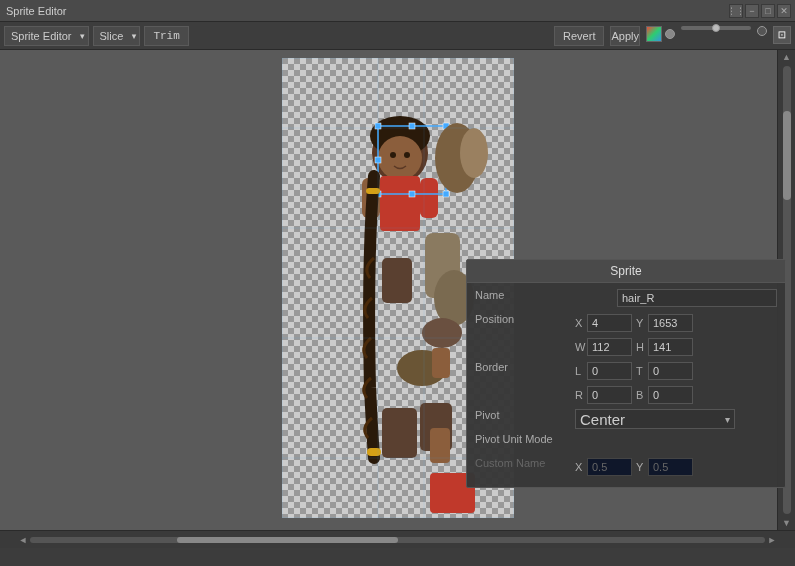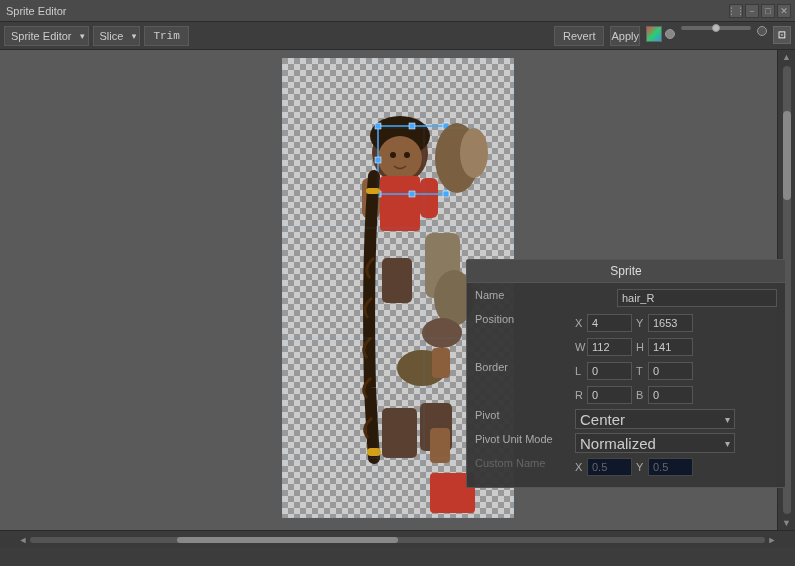--- a/index.html
+++ b/index.html
@@ -600,26 +600,20 @@
               <option>BottomLeft</option>
               <option>BottomCenter</option>
               <option>BottomRight</option>
               <option>Custom</option>
             </select>
           </div>
         </div>
 
         <div class="sprite-row">
           <span class="sprite-label">Pivot Unit Mode</span>
-          <div class="select-wrapper">
-            <select class="sprite-select">
-              <option>Normalized</option>
-              <option>Pixels</option>
-            </select>
-          </div>
         </div>
 
         <div class="sprite-row">
           <span class="sprite-label" style="color:#666;">Custom Name</span>
           <div class="sprite-fields">
             <div class="field-group">
               <span class="field-letter">X</span>
               <input class="field-input field-input-sm field-input-disabled" type="text" value="0.5" disabled="" style="">
             </div>
             <div class="field-group">

